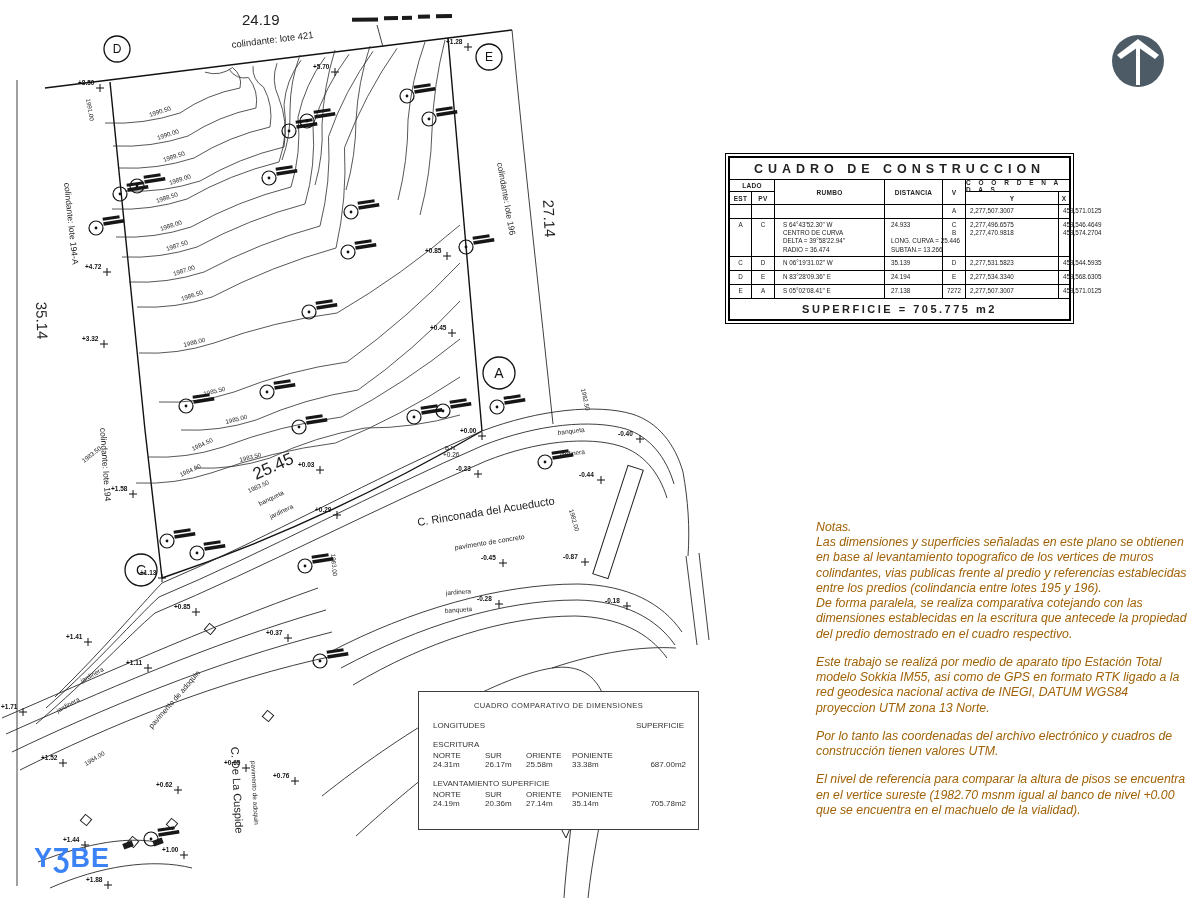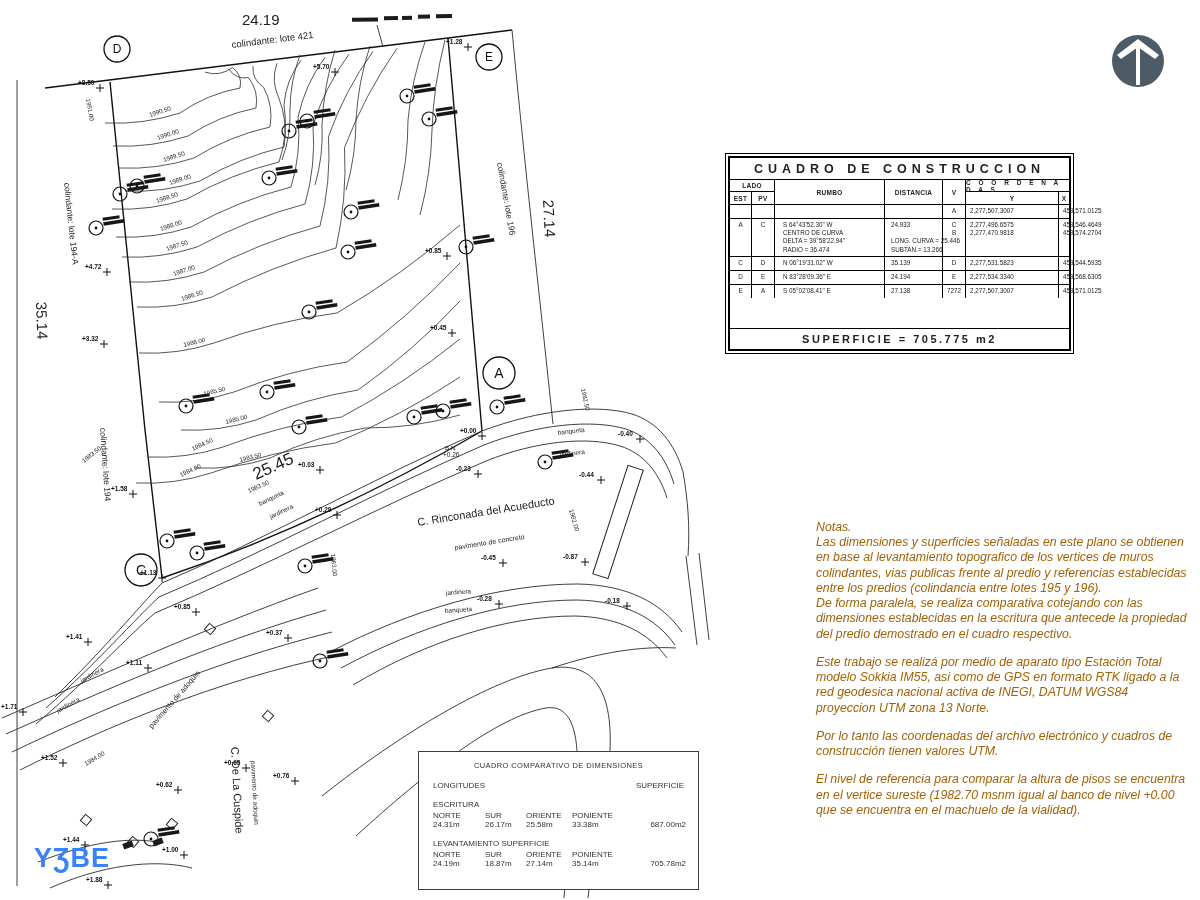--- a/index.html
+++ b/index.html
@@ -27,24 +27,24 @@
   .ct-body .ct-row{display:grid;grid-template-columns:22px 23px 110px 58px 23px 93px auto;
            border-top:1px solid #000;}
   .ct-body .ct-row:first-child{border-top:none;}
   .ct-row div{border-right:1px solid #000;font-size:6.3px;line-height:8.2px;
               padding:2px 2px;text-align:center;white-space:pre-line;min-height:9px;}
   .ct-row div:last-child{border-right:none;}
   .ct-row .c-y,.ct-row .c-x{text-align:left;padding-left:4px;white-space:pre-line;}
   .ct-row .c-dist{white-space:pre;overflow:visible;text-align:left;padding-left:6px;}
   .ct-row .c-rumbo{text-align:left;padding-left:8px;}
   .ct-foot{border-top:1.5px solid #000;font-weight:bold;font-size:11px;
-           letter-spacing:2.5px;text-align:center;padding:4px 4px;margin-top:30px;}
+           letter-spacing:2.5px;text-align:center;padding:4px 4px;}
 
   
-  .cc{position:absolute;left:418px;top:751px;width:279px;height:137px;background:#fff;
+  .cc{position:absolute;left:418px;top:691px;width:279px;height:137px;background:#fff;
       border:1.5px solid #3d3d3d;font-size:8px;color:#333;}
   .cc-title{text-align:center;font-size:7.5px;margin-top:9px;letter-spacing:.4px;}
   .cc-lrow{display:flex;justify-content:space-between;padding:0 14px;margin-top:11px;align-items:center;}
   .cc-sec{margin-top:10px;padding:0 10px 0 14px;}
   .cc-grid{display:grid;grid-template-columns:52px 41px 46px 78px auto;margin-top:2px;}
   .cc-grid .sup{text-align:right;padding-right:2px;}
 
   
   .notes{position:absolute;left:816px;top:520px;width:372px;font-style:italic;
          font-size:12.3px;line-height:1.24;color:#a16207;}
@@ -565,21 +565,21 @@
   </div>
   <div class="cc-sec">
     <div>LEVANTAMIENTO SUPERFICIE</div>
     <div class="cc-grid">
       <span>NORTE</span>
       <span>SUR</span>
       <span>ORIENTE</span>
       <span>PONIENTE</span>
       <span></span>
       <span>24.19m</span>
-      <span>18.87m</span>
+      <span>20.36m</span>
       <span>27.14m</span>
       <span>35.14m</span>
       <span class="sup">705.78m2</span>
     </div>
   </div>
 </div>
 
 <div class="notes">
     <p>Notas.</p>
     <p>Las dimensiones y superficies señaladas en este plano se obtienen en base al levantamiento topografico de los vertices de muros colindantes, vias publicas frente al predio y referencias establecidas entre los predios (colindancia entre lotes 195 y 196).</p>

